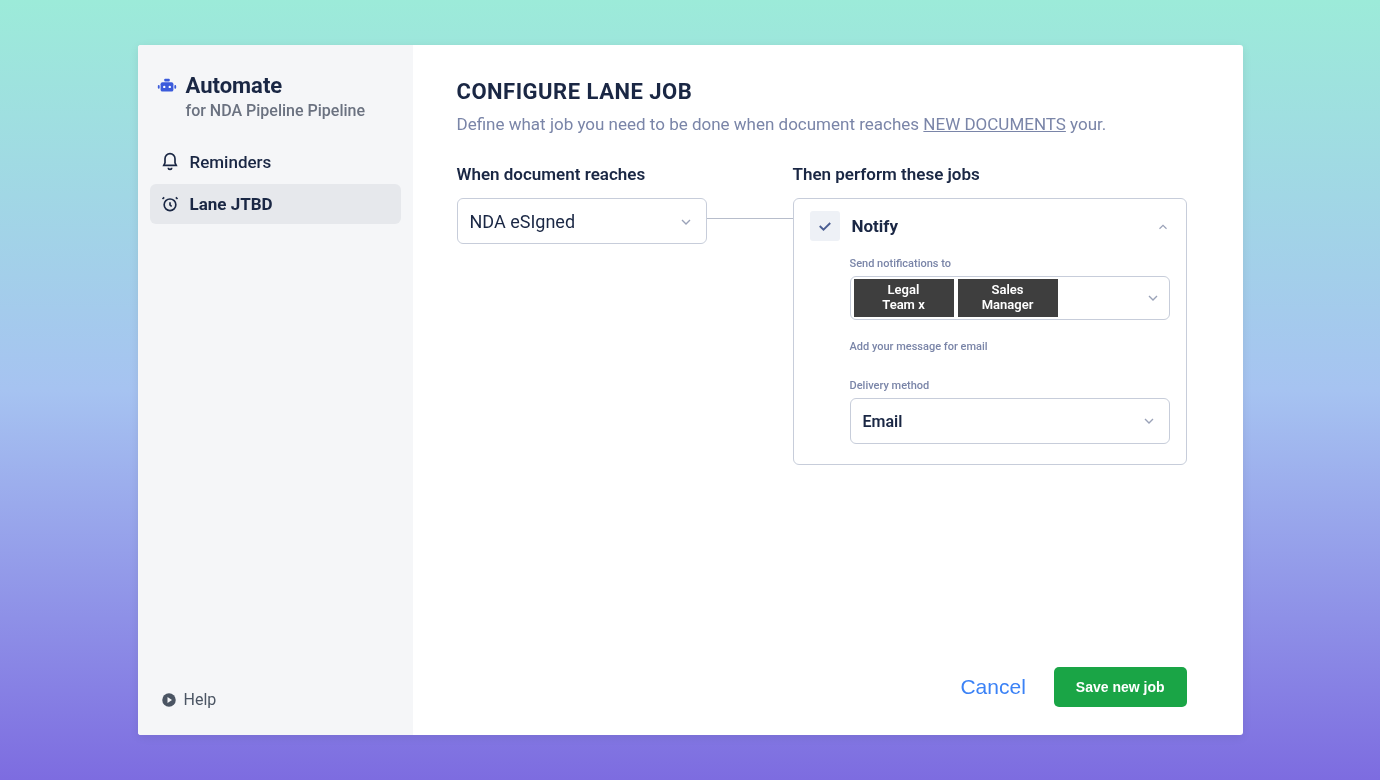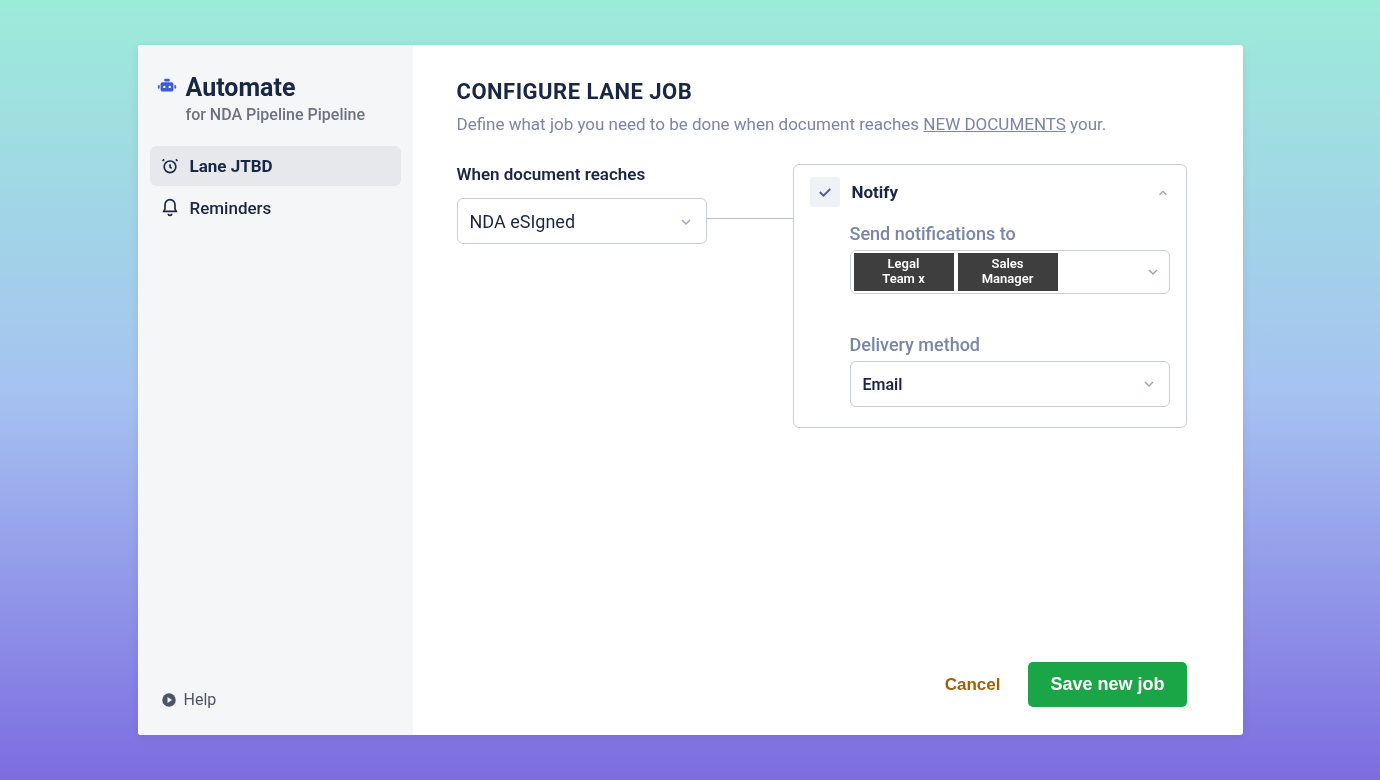--- a/index.html
+++ b/index.html
@@ -30,21 +30,21 @@
       flex-direction: column;
       padding: 28px 12px 20px 12px;
     }
     .sidebar-header {
       display: flex;
       gap: 8px;
       padding: 0 6px 18px 6px;
       align-items: flex-start;
     }
     .robot-icon { width: 22px; height: 22px; flex-shrink: 0; color: #3b5bdb; margin-top: 2px;}
-    .sidebar-title { font-size: 25px; font-weight: 700; color: #1a2744; line-height: 1.2;}
+    .sidebar-title { font-size: 22px; font-weight: 700; color: #1a2744; line-height: 1.2;}
     .sidebar-subtitle { font-size: 16px; color: #6b7280; margin-top: 2px; font-weight: 500;}
     .nav { display: flex; flex-direction: column; gap: 2px; margin-top: 4px;}
     .nav-item {
       display: flex;
       align-items: center;
       gap: 10px;
       padding: 10px 10px;
       border-radius: 6px;
       font-size: 17px;
       color: #1a2744;
@@ -116,21 +116,21 @@
     .check-chip {
       width: 30px; height: 30px;
       background: #eef1f6;
       border-radius: 3px;
       display: flex; align-items: center; justify-content: center;
       color: #4b5e92;
     }
     .job-title { font-size: 17px; font-weight: 700; color: #1a2744; flex: 1;}
     .collapse-icon { width: 14px; height: 14px; color: #9aa2b8;}
     .job-body { padding-left: 40px; display: flex; flex-direction: column; gap: 20px;}
-    .field-label { font-size: 18px; color: #7a85a8; margin-bottom: 6px; font-weight: 500;}
+    .field-label { font-size: 11px; color: #7a85a8; margin-bottom: 6px; font-weight: 500;}
 
     .multi-select {
       border: 1px solid #c7cdda;
       border-radius: 6px;
       display: flex;
       align-items: center;
       padding: 3px 8px 3px 3px;
       background: #fff;
       cursor: pointer;
       gap: 4px;
@@ -171,31 +171,31 @@
       margin-top: auto;
       display: flex;
       justify-content: flex-end;
       align-items: center;
       gap: 28px;
       padding-top: 24px;
     }
     .cancel-btn {
       background: transparent;
       border: none;
-      font-size: 17px;
-      color: #a16207;
-      font-weight: 700;
+      font-size: 21px;
+      color: #3b82f6;
+      font-weight: 400;
       cursor: pointer;
     }
     .save-btn {
       background: #1aa546;
       color: #fff;
       border: none;
       border-radius: 5px;
-      font-size: 18px;
+      font-size: 14px;
       font-weight: 700;
       padding: 12px 22px;
       cursor: pointer;
     }
   </style>
 </head>
 <body>
 
 <div class="window">
 
@@ -211,39 +211,39 @@
             <rect x="20" y="11" width="2" height="4" rx="1"></rect>
           </svg>
       </span>
       <div>
         <div class="sidebar-title">Automate</div>
         <div class="sidebar-subtitle">for NDA Pipeline Pipeline</div>
       </div>
     </div>
 
     <nav class="nav">
+      <div class="nav-item">
+        <span class="nav-icon">
+          <svg viewBox="0 0 24 24" fill="none" stroke="currentColor" stroke-width="2">
+              <path d="M6 8a6 6 0 0 1 12 0v5l1.5 3h-15L6 13z"></path>
+              <path d="M10 19a2 2 0 0 0 4 0"></path>
+            </svg>
+        </span>
+        <span>Reminders</span>
+      </div>
       <div class="nav-item active">
         <span class="nav-icon">
           <svg viewBox="0 0 24 24" fill="none" stroke="currentColor" stroke-width="2">
               <circle cx="12" cy="13" r="7"></circle>
               <path d="M12 10v3l2 2"></path>
               <path d="M5 4l-2 2"></path>
               <path d="M19 4l2 2"></path>
             </svg>
         </span>
         <span>Lane JTBD</span>
-      </div>
-      <div class="nav-item">
-        <span class="nav-icon">
-          <svg viewBox="0 0 24 24" fill="none" stroke="currentColor" stroke-width="2">
-              <path d="M6 8a6 6 0 0 1 12 0v5l1.5 3h-15L6 13z"></path>
-              <path d="M10 19a2 2 0 0 0 4 0"></path>
-            </svg>
-        </span>
-        <span>Reminders</span>
       </div>
     </nav>
 
     <div class="sidebar-spacer"></div>
 
     <div class="help-row">
       <span class="help-icon">
         <svg viewBox="0 0 24 24" fill="currentColor">
             <circle cx="12" cy="12" r="9"></circle>
             <polygon points="10,8 16,12 10,16" fill="#f5f6f8"></polygon>
@@ -270,20 +270,21 @@
               </svg>
           </span>
         </div>
       </div>
 
       <div class="connector">
         <div class="connector-line"></div>
       </div>
 
       <div class="col col-right">
+        <div class="col-label">Then perform these jobs</div>
 
         <div class="job-panel">
           <div class="job-header">
             <span class="check-chip">
               <svg width="18" height="18" viewBox="0 0 24 24" fill="none" stroke="currentColor" stroke-width="2.5">
                   <polyline points="5 12 10 17 19 8"></polyline>
                 </svg>
             </span>
             <span class="job-title">Notify</span>
             <span class="collapse-icon">
@@ -304,20 +305,21 @@
                 <span class="multi-spacer"></span>
                 <span class="chevron">
                   <svg viewBox="0 0 24 24" fill="none" stroke="currentColor" stroke-width="2">
                       <polyline points="6 9 12 15 18 9"></polyline>
                     </svg>
                 </span>
               </div>
             </div>
 
             <div>
+              <div class="field-label">Add your message for email</div>
             </div>
 
             <div>
               <div class="field-label">Delivery method</div>
               <div class="select-box" style="font-weight:600;font-size:16px;">
                 <span>Email</span>
                 <span class="chevron">
                   <svg viewBox="0 0 24 24" fill="none" stroke="currentColor" stroke-width="2">
                       <polyline points="6 9 12 15 18 9"></polyline>
                     </svg>

